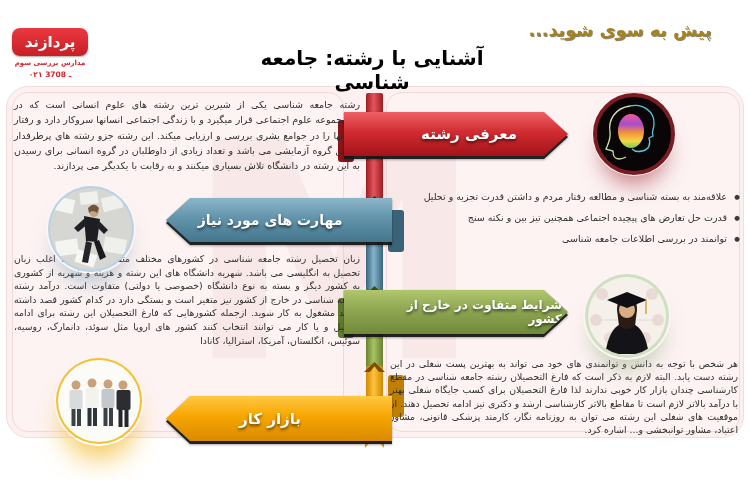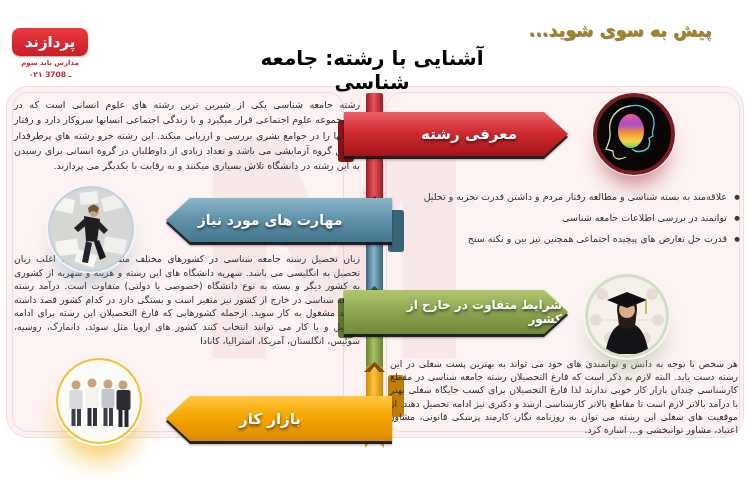--- a/index.html
+++ b/index.html
@@ -93,21 +93,21 @@
 <div class="stage">
 
   <div class="panel-main"></div>
   <div class="panel-col" id="colL"></div>
   <div class="panel-col" id="colR"></div>
   <div class="watermark">M</div>
 
   <div class="logo-box">
     <span>پردازند</span>
   </div>
-  <div class="logo-sub">مدارس یابد سوم</div>
+  <div class="logo-sub">مدارس بررسی سوم</div>
   <div class="logo-phone">۰۲۱ ـ 3708</div>
   <div class="slogan">پیش به سوی شوید...</div>
   <div class="title">آشنایی با رشته: جامعه شناسی</div>
 
   <div class="pole-seg" id="pole-red"></div>
   <div class="pole-seg" id="pole-blue"></div>
   <div class="pole-seg" id="pole-green"></div>
   <div class="pole-seg" id="pole-yellow"></div>
   <div class="pole-tail"></div>
   <div class="chev" id="chev1"></div>
@@ -129,22 +129,22 @@
   <div class="banner-wrap" id="b3">
     <div class="banner-shape arrow-right">شرایط متفاوت در خارج از کشور</div>
   </div>
   <div class="banner-wrap" id="b4">
     <div class="banner-shape arrow-left">بازار کار</div>
   </div>
 
   <div class="para" id="p1">رشته جامعه شناسی یکی از شیرین ترین رشته های علوم انسانی است که در زیرمجموعه علوم اجتماعی قرار میگیرد و با زندگی اجتماعی انسانها سروکار دارد و رفتار انسانها را در جوامع بشری بررسی و ارزیابی میکند. این رشته جزو رشته های پرطرفدار در این گروه آزمایشی می باشد و تعداد زیادی از داوطلبان در گروه انسانی برای رسیدن به این رشته در دانشگاه تلاش بسیاری میکنند و به رقابت با یکدیگر می پردازند.</div>
   <div class="bullets">
     <div class="bullet-row">علاقه‌مند به بسته شناسی و مطالعه رفتار مردم و داشتن قدرت تجزیه و تحلیل</div>
+    <div class="bullet-row">قدرت حل تعارض های پیچیده اجتماعی همچنین تیز بین و نکته سنج</div>
     <div class="bullet-row">توانمند در بررسی اطلاعات جامعه شناسی</div>
-    <div class="bullet-row">قدرت حل تعارض های پیچیده اجتماعی همچنین تیز بین و نکته سنج</div>
   </div>
   <div class="para" id="p2">زبان تحصیل رشته جامعه شناسی در کشورهای مختلف متفاوت است اما اغلب زبان تحصیل به انگلیسی می باشد. شهریه دانشگاه های این رشته و هزینه و شهریه از کشوری به کشور دیگر و بسته به نوع دانشگاه (خصوصی یا دولتی) متفاوت است. درآمد رشته جامعه شناسی در خارج از کشور نیز متغیر است و بستگی دارد در کدام کشور قصد داشته باشید مشغول به کار شوید. ازجمله کشورهایی که فارغ التحصیلان این رشته برای ادامه تحصیل و یا کار می توانند انتخاب کنند کشور های اروپا مثل سوئد، دانمارک، روسیه، سوئیس، انگلستان، آمریکا، استرالیا، کانادا</div>
   <div class="para" id="p3">هر شخص با توجه به دانش و توانمندی های خود می تواند به بهترین پست شغلی در این رشته دست یابد. البته لازم به ذکر است که فارغ التحصیلان رشته جامعه شناسی در مقطع کارشناسی چندان بازار کار خوبی ندارند لذا فارغ التحصیلان برای کسب جایگاه شغلی بهتر با درآمد بالاتر لازم است تا مقاطع بالاتر کارشناسی ارشد و دکتری نیز ادامه تحصیل دهند. از موقعیت های شغلی این رشته می توان به روزنامه نگار، کارمند پزشکی قانونی، مشاور اعتیاد، مشاور توانبخشی و... اشاره کرد.</div>
 
   <div class="circ" id="icon1">
     <svg viewBox="0 0 84 84">
       <defs>
         <linearGradient id="rb" x1="0" y1="0" x2="0" y2="1">
           <stop offset="0" stop-color="#ff5fa0"></stop>
             <stop offset="0.3" stop-color="#b14fd8"></stop>

